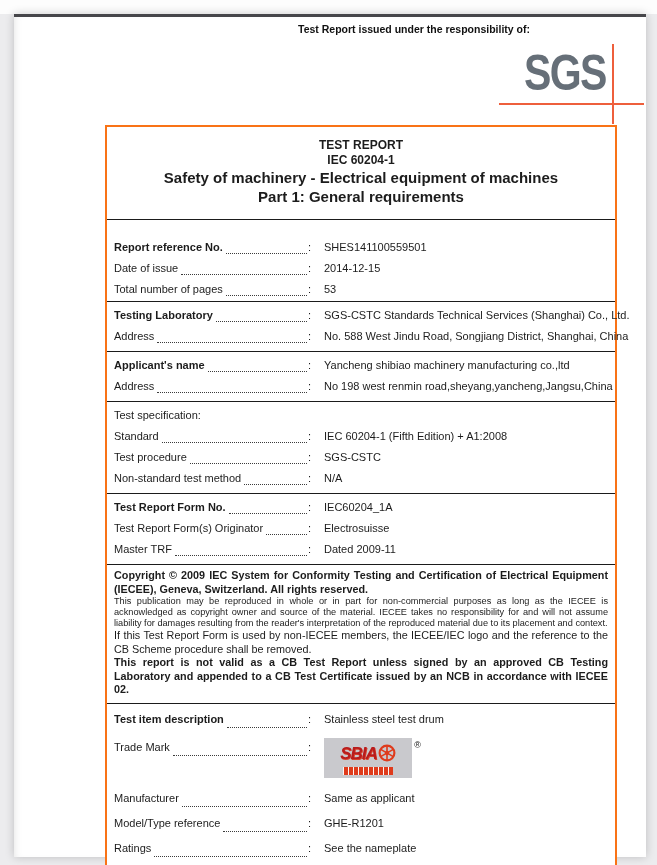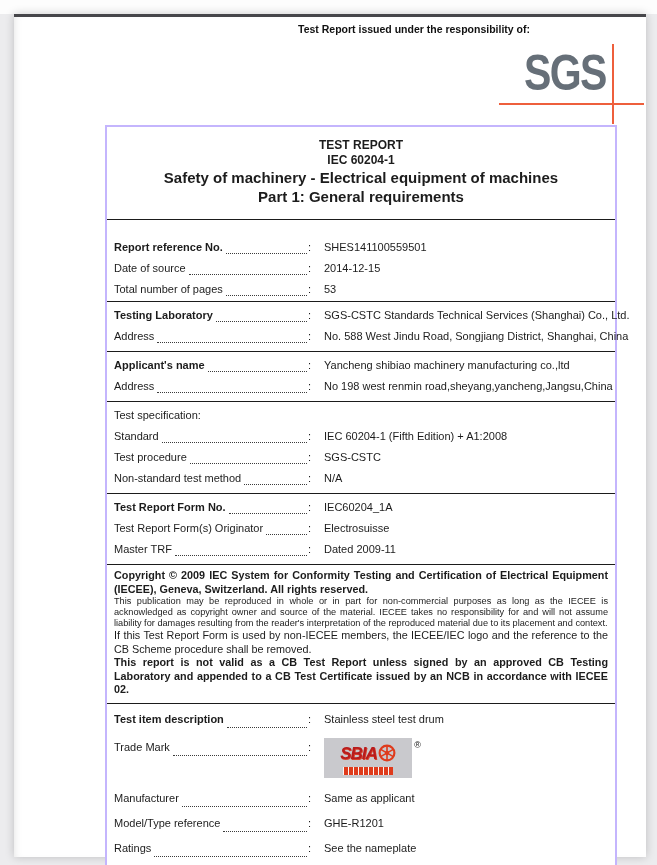--- a/index.html
+++ b/index.html
@@ -25,21 +25,21 @@
     position:absolute;right:38px;top:8px;
     font-size:50px;font-weight:bold;color:#666f78;
     letter-spacing:-2px;transform:scaleX(0.82);transform-origin:right;
     line-height:52px;
   }
   .sgs-hline{position:absolute;left:55px;top:64px;width:145px;height:2px;background:#ee5f3c;}
   .sgs-vline{position:absolute;left:168px;top:5px;width:2px;height:80px;background:#ee5f3c;}
   
   .report-table{
     position:absolute;left:91px;top:108px;width:512px;
-    border:2px solid #c4b5fd;box-sizing:border-box;background:#fff;
+    border:2px solid #f97316;box-sizing:border-box;background:#fff;
   }
   .sec{border-bottom:1.6px solid #1b1b1b;}
   .sec:last-child{border-bottom:none;}
   .title-block{text-align:center;padding:11px 6px 13px 6px;font-weight:bold;}
   .title-sm{font-size:12px;line-height:15px;}
   .title-lg{font-size:15px;line-height:19px;}
   .sec-a{padding:17px 0 1px 0;}
   .sec-pad{padding:3px 0 4px 0;}
   .row{display:flex;align-items:baseline;padding:0 8px 0 7px;line-height:21px;font-size:11px;}
   .lbl{display:flex;align-items:flex-end;width:197px;flex:none;}
@@ -104,21 +104,21 @@
       <div class="row">
         <div class="lbl bold">
             <span class="t">Report reference No.</span>
             <span class="leader"></span>
             <span class="colon">:</span>
           </div>
         <div class="val">SHES141100559501</div>
       </div>
       <div class="row">
         <div class="lbl">
-            <span class="t">Date of source</span>
+            <span class="t">Date of issue</span>
             <span class="leader"></span>
             <span class="colon">:</span>
           </div>
         <div class="val">2014-12-15</div>
       </div>
       <div class="row">
         <div class="lbl">
             <span class="t">Total number of pages</span>
             <span class="leader"></span>
             <span class="colon">:</span>

